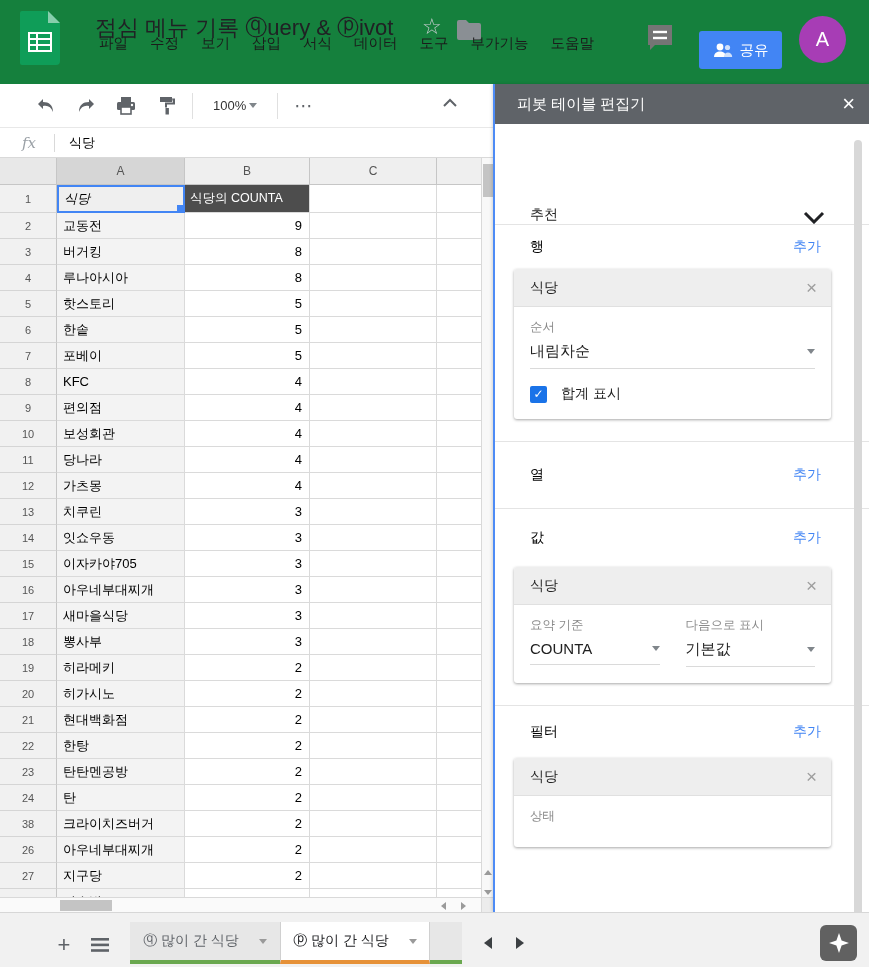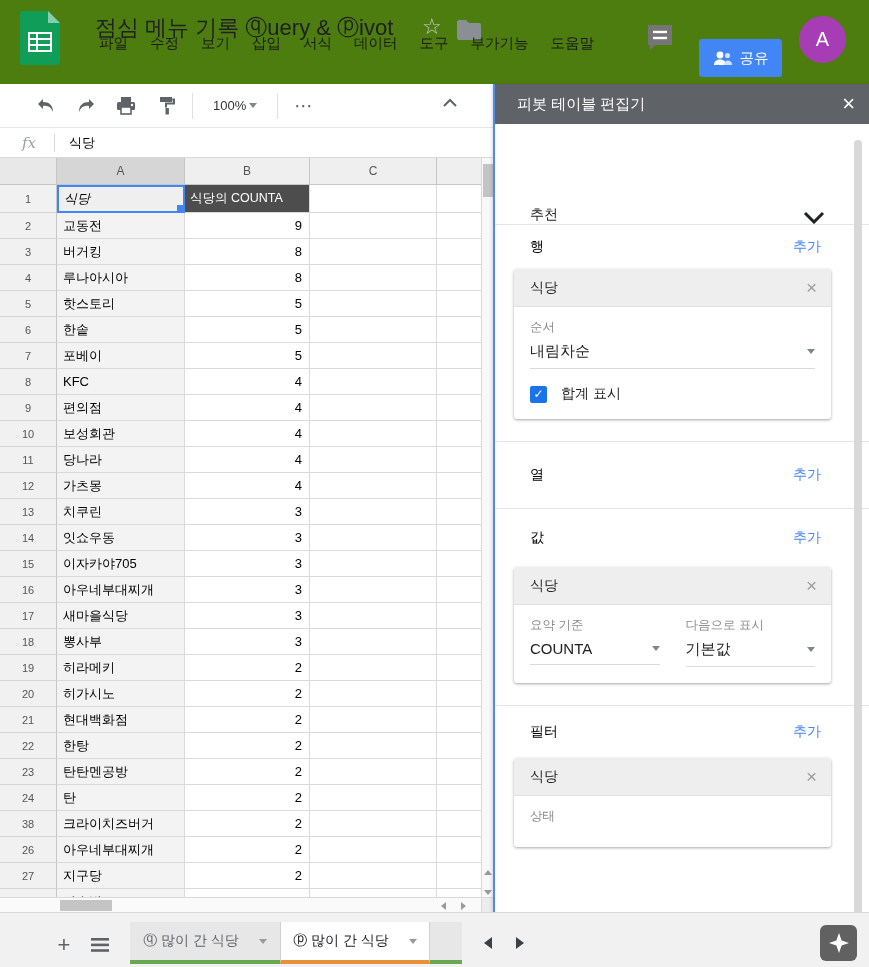--- a/index.html
+++ b/index.html
@@ -1,29 +1,29 @@
 <!DOCTYPE html>
 <html style="--accent_blue: #4285f4; --link_blue: #4285f4; --checkbox_blue: #1a73e8; --selection_blue: #4285f4; --avatar_purple: #a73db5; --panel_header_dark: #5f6368; --pivot_header_dark: #4d4d4d; --tab_green: #6aa84f; --tab_orange: #e69138; --logo_green: #0f9d58;"><head>
 <meta charset="utf-8">
 <style>
   * { margin:0; padding:0; box-sizing:border-box; }
   html,body { width:869px; height:967px; }
   body { font-family:"Liberation Sans","DejaVu Sans",sans-serif; background:#fff; overflow:hidden; }
   #stage { position:relative; width:869px; height:967px; background:#fff; }
 
   
-  .top { position:absolute; left:0; top:0; width:869px; height:84px; background:#4d7c0f; }
+  .top { position:absolute; left:0; top:0; width:869px; height:84px; background:#15803d; }
   .logo { position:absolute; left:20px; top:11px; width:40px; height:54px; }
   .doc-title { position:absolute; left:95px; top:13px; font-size:22px; color:#202124; white-space:nowrap; }
   .star { position:absolute; left:422px; top:14px; font-size:22px; color:#c9cdd1; }
   .folder-ic { position:absolute; left:456px; top:19px; }
   .menubar { position:absolute; left:88px; top:32px; display:flex; }
   .menu-item { font-size:14.5px; color:#1b1b1b; padding:2px 11px; cursor:pointer; }
   .comment-btn { position:absolute; left:645px; top:22px; }
-  .share-btn { position:absolute; left:699px; top:39px; width:83px; height:38px; background:var(--accent_blue); border-radius:3px;
+  .share-btn { position:absolute; left:699px; top:31px; width:83px; height:38px; background:var(--accent_blue); border-radius:3px;
                display:flex; align-items:center; justify-content:center; gap:7px; color:#fff; font-size:14.5px; cursor:pointer; }
   .avatar { position:absolute; left:799px; top:16px; width:47px; height:47px; border-radius:50%; background:var(--avatar_purple);
             color:#fff; font-size:20px; display:flex; align-items:center; justify-content:center; }
 
   
   .toolbar { position:absolute; left:0; top:84px; width:493px; height:43px; background:#fff; display:flex; align-items:center; }
   .tb-ic { width:40px; height:30px; display:flex; align-items:center; justify-content:center; cursor:pointer; }
   .tb-sep { width:1px; height:26px; background:#e0e0e0; margin:0 6px; }
   .zoom-box { display:flex; align-items:center; gap:3px; padding:0 14px; cursor:pointer; }
   .zoom-box span { font-size:13px; color:#333; }

